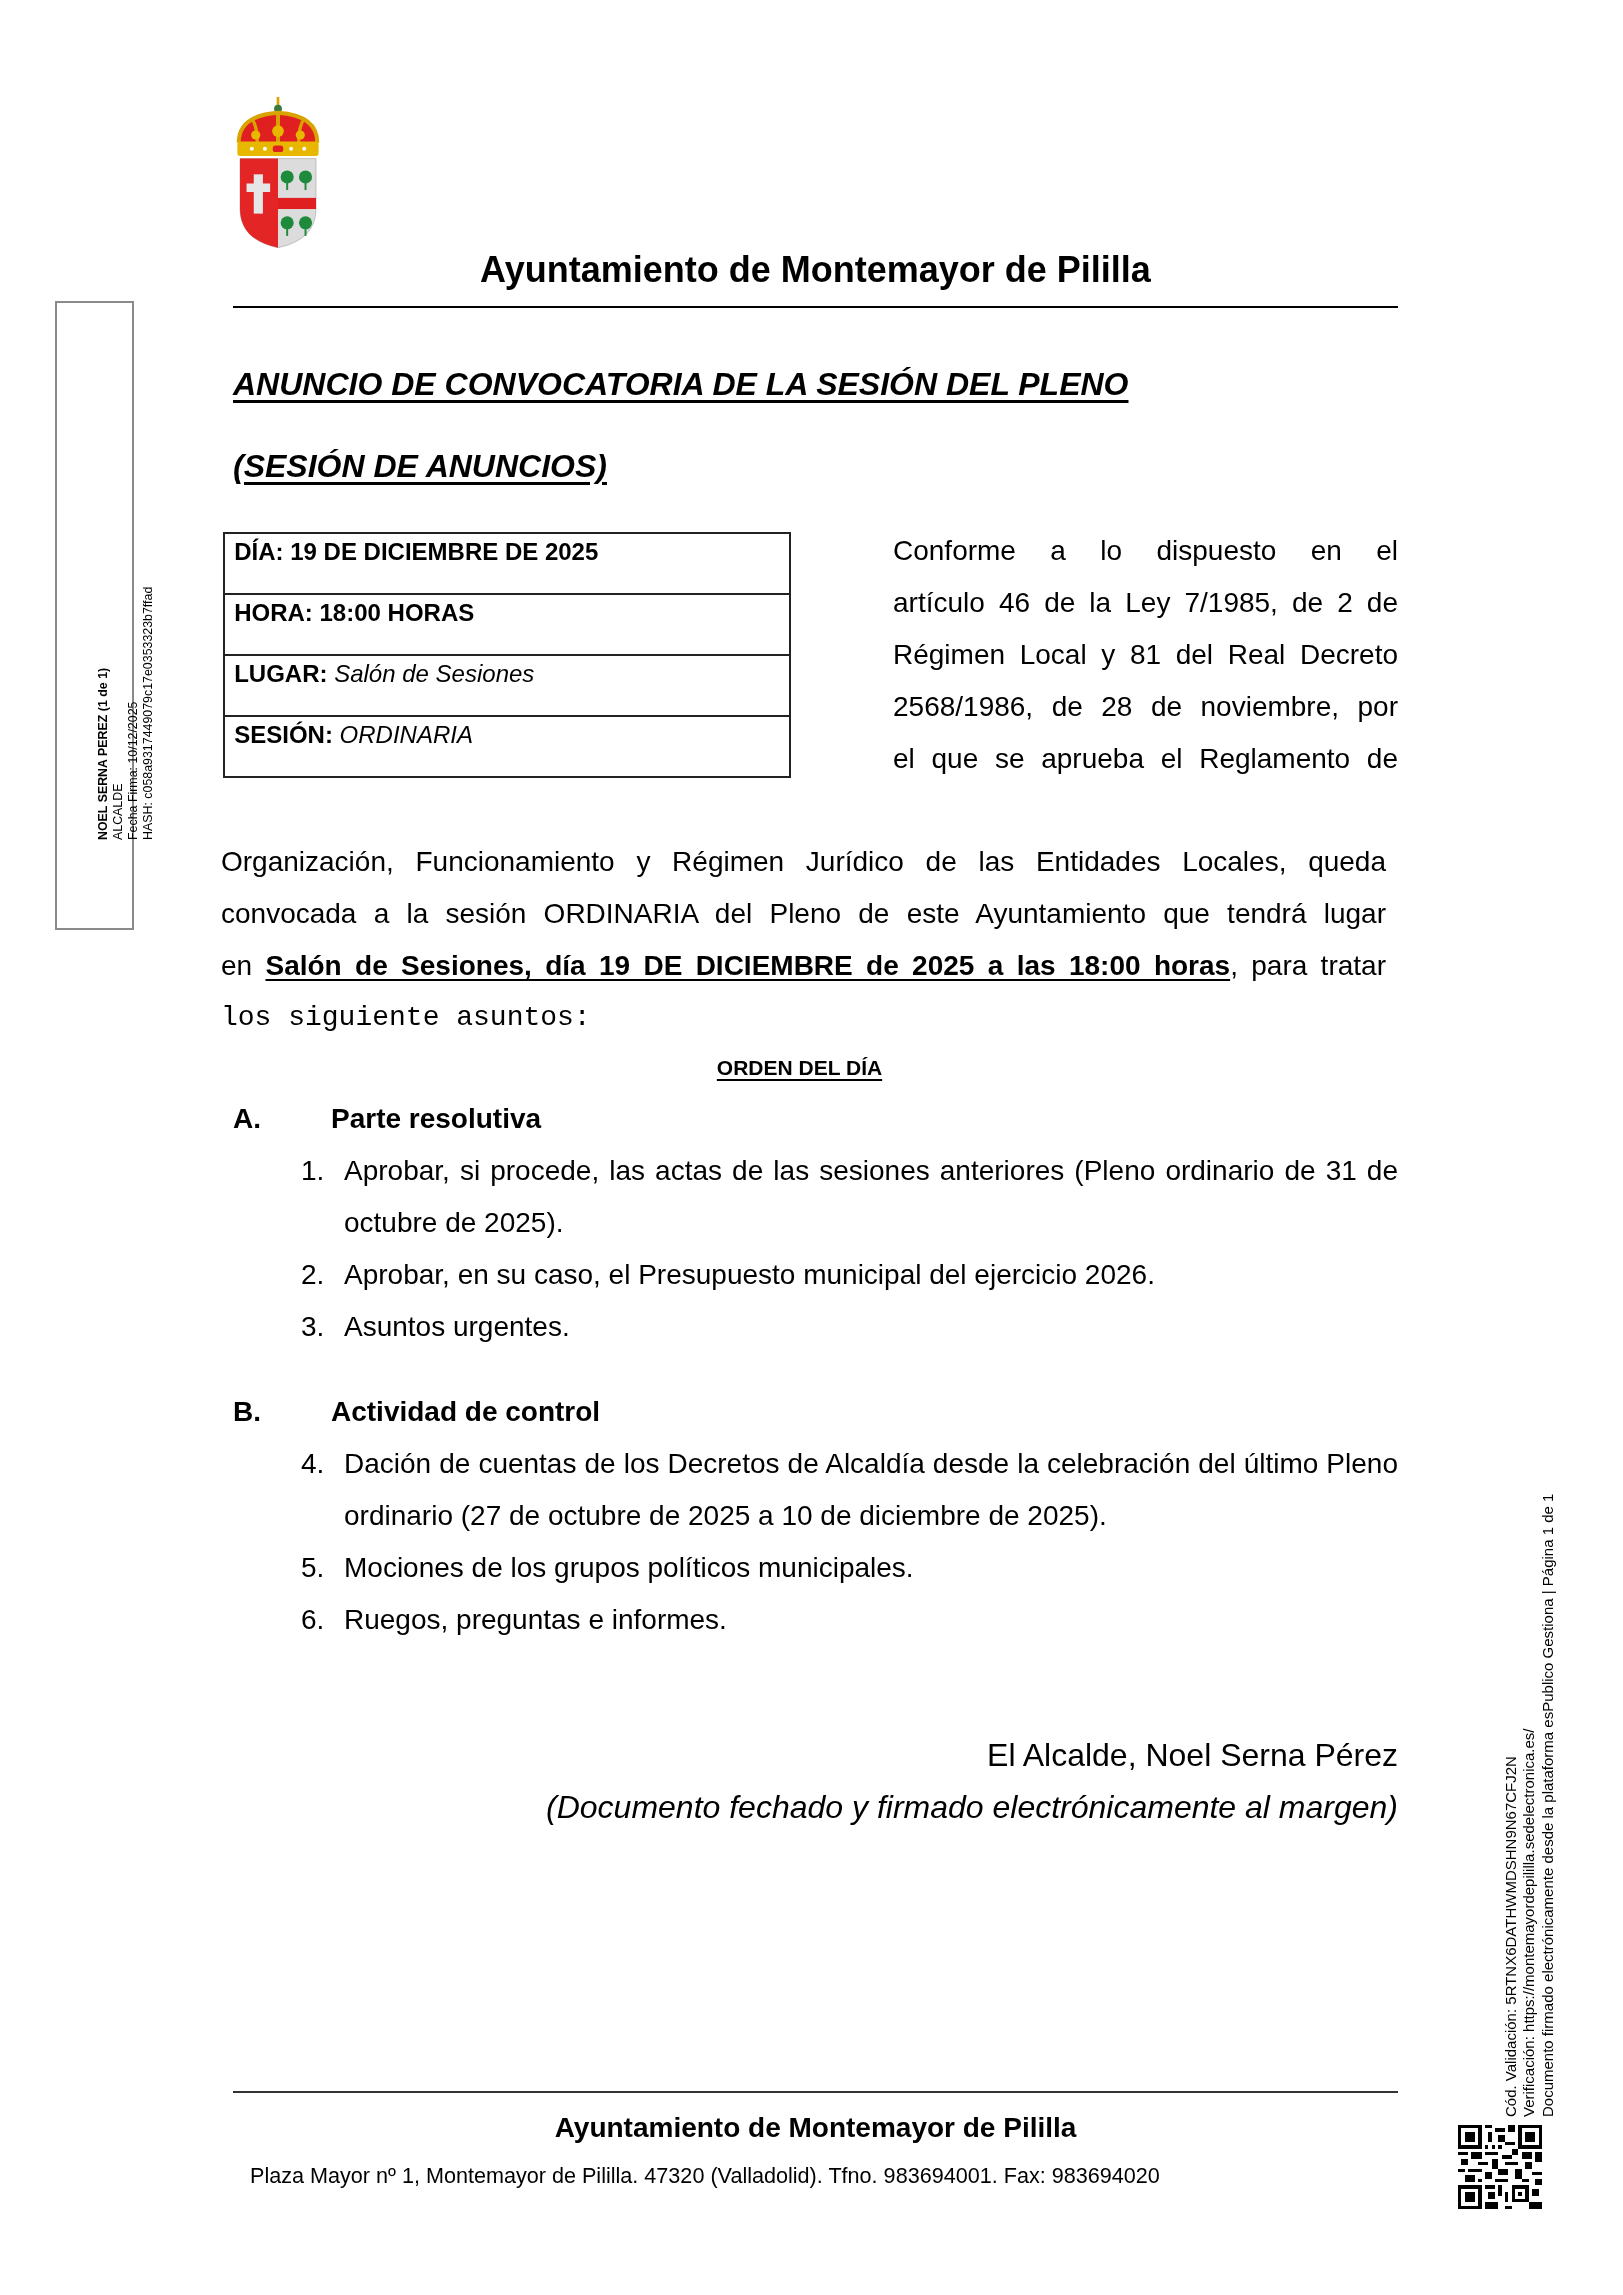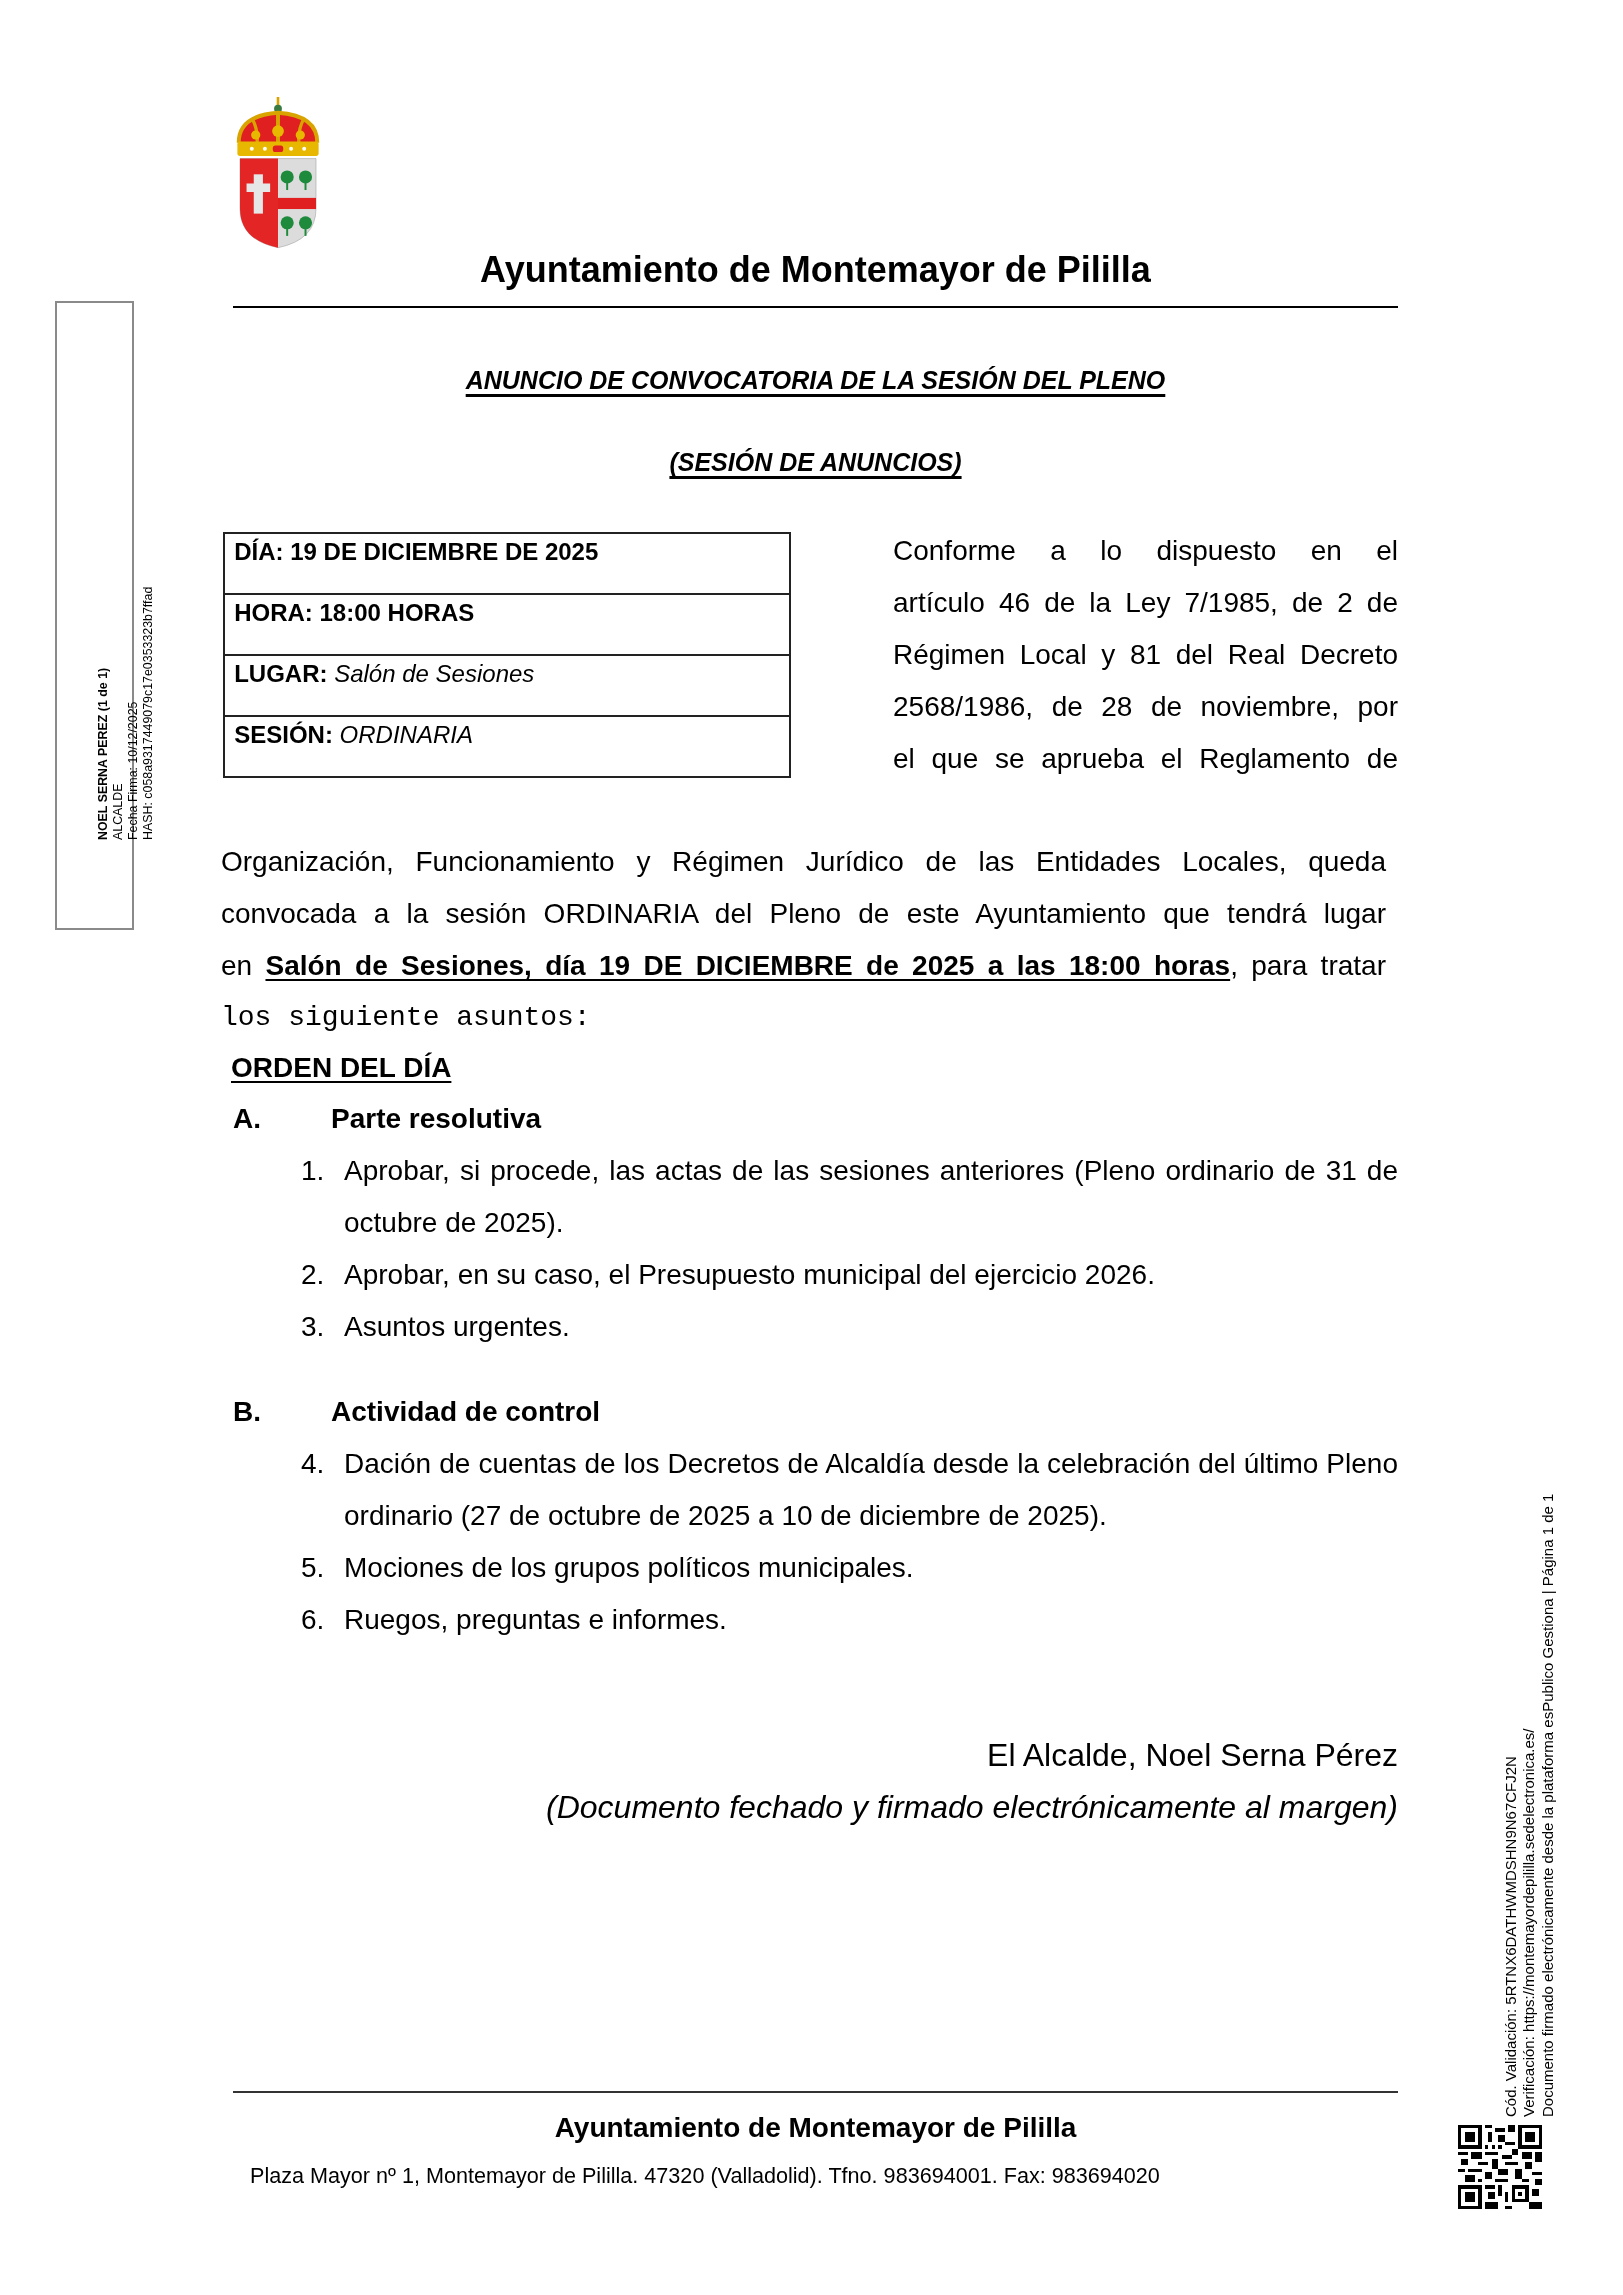--- a/index.html
+++ b/index.html
@@ -18,38 +18,38 @@
            font-size:15px; line-height:18.3px; white-space:nowrap; }
 
   .qr { left:1458px; top:2125px; width:84px; height:84px; }
 
   
   .logo { left:232px; top:97px; width:92px; height:152px; }
 
   .hdr-title { left:233px; top:247px; width:1165px; text-align:center; font-weight:bold; font-size:36px; line-height:46px; }
   .hdr-rule { left:233px; top:306px; width:1165px; height:0; border-top:2px solid #000; }
 
-  .doc-title { left:233px; width:1165px; text-align:center; font-weight:bold; font-style:italic;
-               text-decoration:underline; text-decoration-thickness:2.6px; text-underline-offset:4.6px; font-size:25px; }
+  .doc-title { left:233px; width:1165px; text-align:left; font-weight:bold; font-style:italic;
+               text-decoration:underline; text-decoration-thickness:2.6px; text-underline-offset:4.6px; font-size:32px; }
   .t1 { top:366px; }
   .t2 { top:448px; }
 
   .info-table { left:223px; top:532px; width:568px; border-collapse:collapse; font-size:24px; }
   .info-table td { border:2px solid #222; padding:3.9px 9.2px 0 9.2px; height:55px; vertical-align:top; }
   .info-table b { font-weight:bold; }
   .info-table i { font-style:italic; }
 
   .body { font-size:28px; line-height:52px; text-align:justify; }
   .p-right { left:893px; top:525px; width:505px; }
   .p-full { left:221px; top:836px; width:1165px; }
   .bl { text-align-last:justify; }
   .p-full .last { text-align-last:left;font-family:Liberation Mono, monospace; }
   .bu { font-weight:bold; text-decoration:underline; text-decoration-thickness:2px; text-underline-offset:3.9px; }
 
-  .orden { left:231px; top:1042px; width:1165px; font-weight:bold; font-size:28px; line-height:52px;
+  .orden { left:217px; top:1042px; width:1165px; text-align:center; font-weight:bold; font-size:21px; line-height:52px;
            text-decoration:underline; text-decoration-thickness:2px; text-underline-offset:3.9px; }
 
   .sec { left:233px; font-size:28px; line-height:52px; font-weight:bold; }
   .sec .letter { display:inline-block; width:98px; }
   .secA { top:1093px; }
   .secB { top:1386px; }
 
   .items { left:301px; width:1097px; font-size:28px; line-height:52px; }
   .item { display:flex; }
   .item .num { width:43px; flex:none; }

